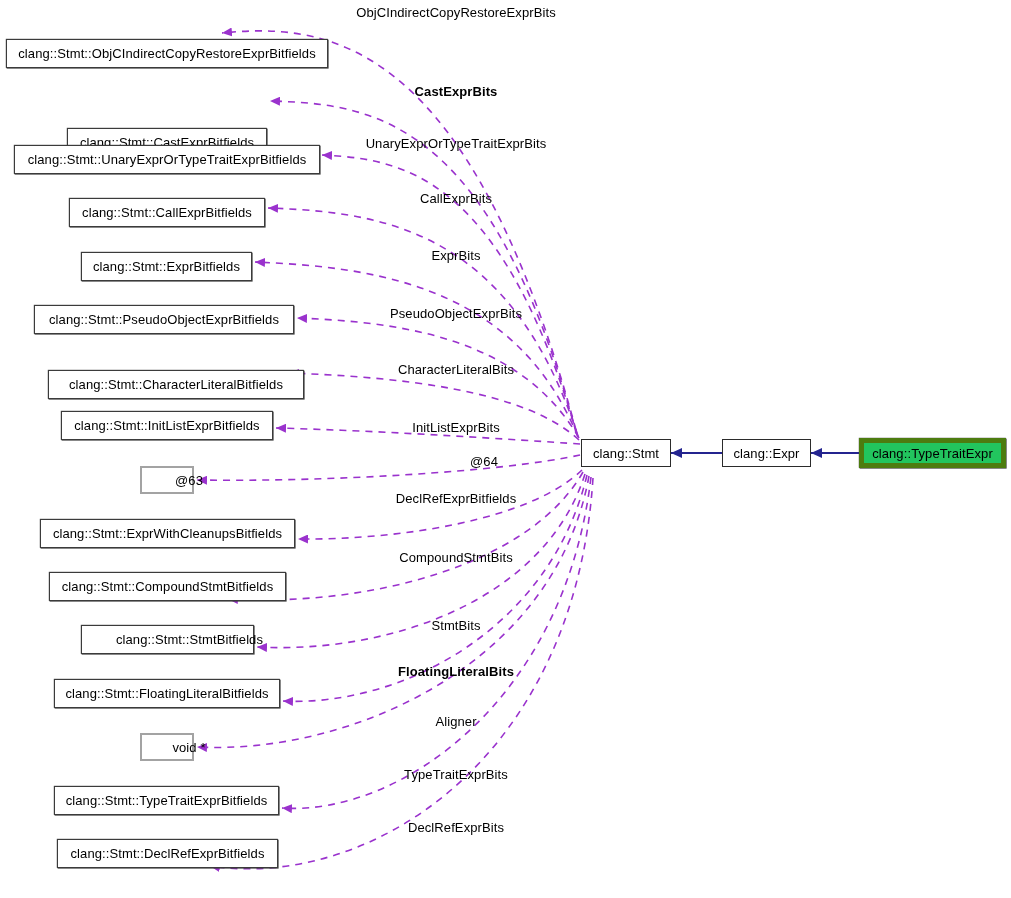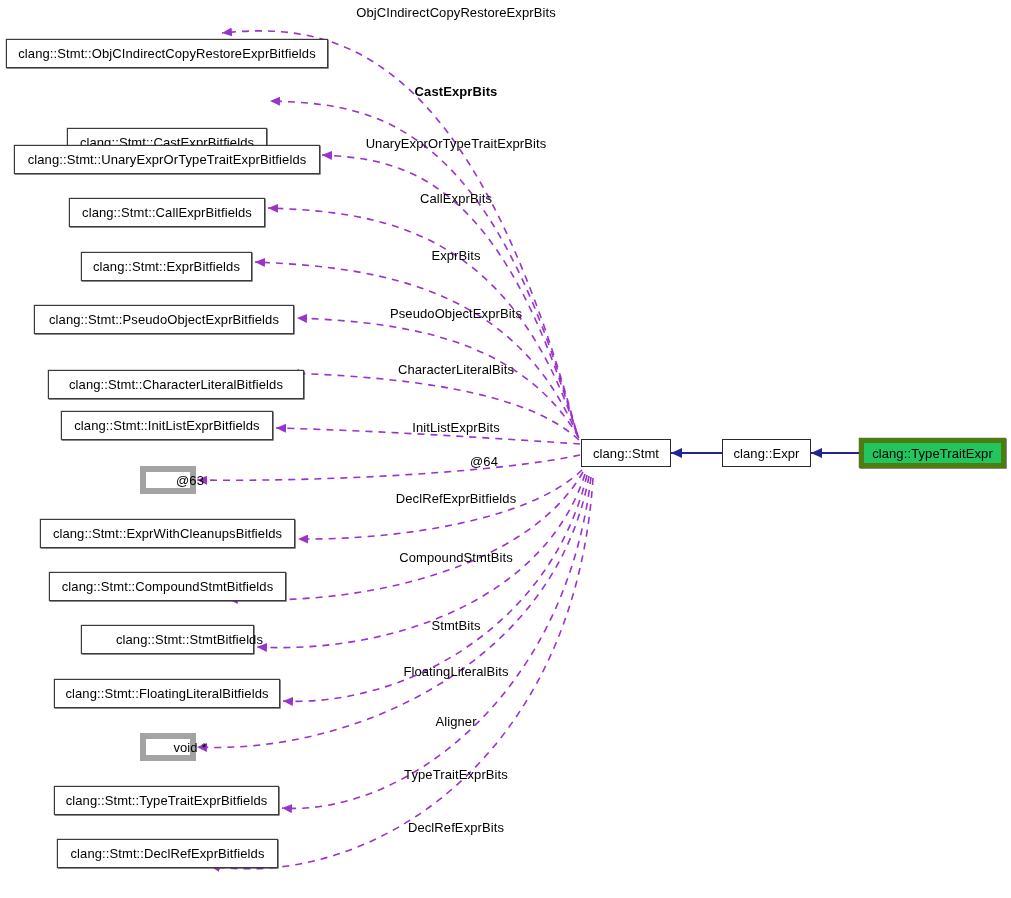--- a/index.html
+++ b/index.html
@@ -35,21 +35,21 @@
     color: #000000;
     background: #ffffff;
     border: 1px solid #404040;
     letter-spacing: 0.1px;
   }
   .node.thick {
     border: 1px solid #3b3b3b;
     box-shadow: 0.6px 0.6px 0 0 #3b3b3b, -0.2px -0.2px 0 0 #3b3b3b;
   }
   .node.faint {
-    border: 6px solid #a3a3a3;
+    border: 2px solid #a3a3a3;
     padding-left: 44px;
   }
   .node.highlight {
     background: #22c55e;
     border: 5px solid #4d7c0f;
     box-shadow: 0.6px 0.6px 0 0 #3b3b3b, -0.2px -0.2px 0 0 #3b3b3b;
   }
   .node.plain {
     border: 1px solid #2b2b2b;
   }
@@ -166,19 +166,19 @@
       <div class="edge-label" style="left: 456px; top: 137px;">UnaryExprOrTypeTraitExprBits</div>
       <div class="edge-label" style="left: 456px; top: 192px;">CallExprBits</div>
       <div class="edge-label" style="left: 456px; top: 249px;">ExprBits</div>
       <div class="edge-label" style="left: 456px; top: 307px;">PseudoObjectExprBits</div>
       <div class="edge-label" style="left: 456px; top: 363px;">CharacterLiteralBits</div>
       <div class="edge-label" style="left: 456px; top: 421px;">InitListExprBits</div>
       <div class="edge-label" style="left: 456px; top: 455px; margin-left: 28px;">@64</div>
       <div class="edge-label" style="left: 456px; top: 492px;">DeclRefExprBitfields</div>
       <div class="edge-label" style="left: 456px; top: 551px;">CompoundStmtBits</div>
       <div class="edge-label" style="left: 456px; top: 619px;">StmtBits</div>
-      <div class="edge-label" style="left: 456px; top: 665px;">FloatingLiteralBits</div>
+      <div class="edge-label" style="left: 456px; top: 665px; font-weight: bold;">FloatingLiteralBits</div>
       <div class="edge-label" style="left: 456px; top: 715px;">Aligner</div>
       <div class="edge-label" style="left: 456px; top: 768px;">TypeTraitExprBits</div>
       <div class="edge-label" style="left: 456px; top: 821px;">DeclRefExprBits</div>
     </div>
 
 </div>
 
 </body></html>

